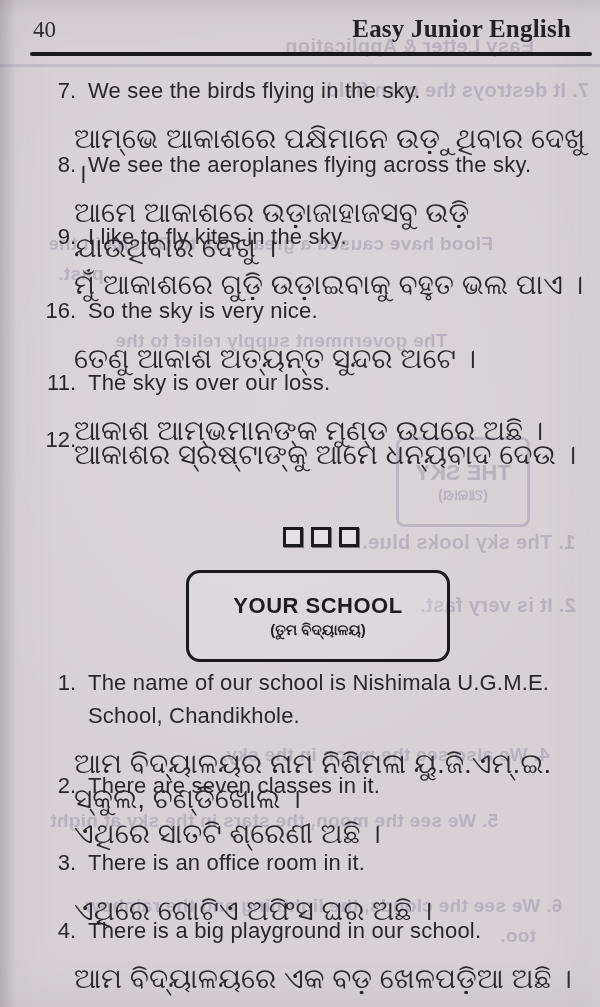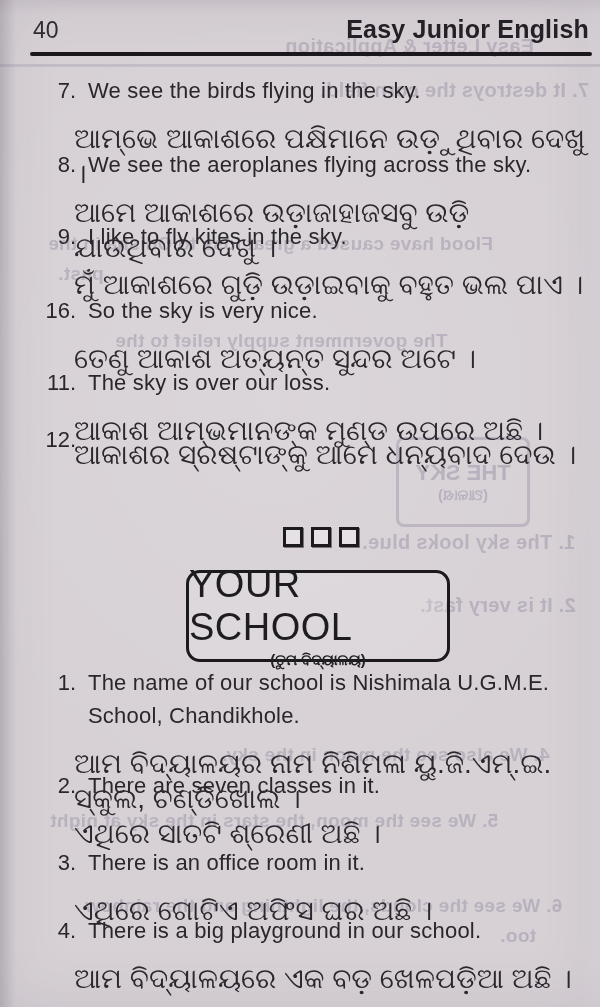--- a/index.html
+++ b/index.html
@@ -47,22 +47,22 @@
     filter:blur(0.5px);
     font-weight:700;
   }
   .ghost-box .gt{font-size:22px;}
   .ghost-box .gs{font-size:15px;}
 
   
   .content-layer{position:absolute;inset:0;z-index:2;}
 
   .header{
-    position:absolute;top:15px;left:33px;right:11px;
-    display:flex;justify-content:space-between;align-items:baseline;
+    position:absolute;top:15px;left:33px;right:29px;
+    display:flex;justify-content:space-between;align-items:baseline;font-family:Liberation Serif, serif;
   }
   .pagenum{font-size:23px;color:#2e2c30;}
   .booktitle{font-size:25px;font-weight:600;color:#232125;letter-spacing:0.2px;}
 
   .rule{
     position:absolute;top:52px;left:30px;right:8px;height:4px;
     background:var(--rule,#1a181c);border-radius:2px;
   }
   .rule-ghost{
     position:absolute;top:64px;left:0;right:0;height:3px;
@@ -105,21 +105,21 @@
 
   .school-box{
     position:absolute;top:570px;left:186px;width:258px;height:86px;
     border:3px solid #1b191d;
     border-radius:14px;
     background:rgba(235,230,233,0.25);
     display:flex;flex-direction:column;align-items:center;justify-content:center;
     gap:2px;
   }
   .school-box .title{
-    font-size:38px;font-weight:400;letter-spacing:0.5px;color:#1e1c20;
+    font-size:22px;font-weight:700;letter-spacing:0.5px;color:#1e1c20;
   }
   .school-box .subtitle{
     font-size:15px;font-weight:700;color:#232125;
   }
 </style>
 </head>
 <body>
 
 <div class="page">
 

